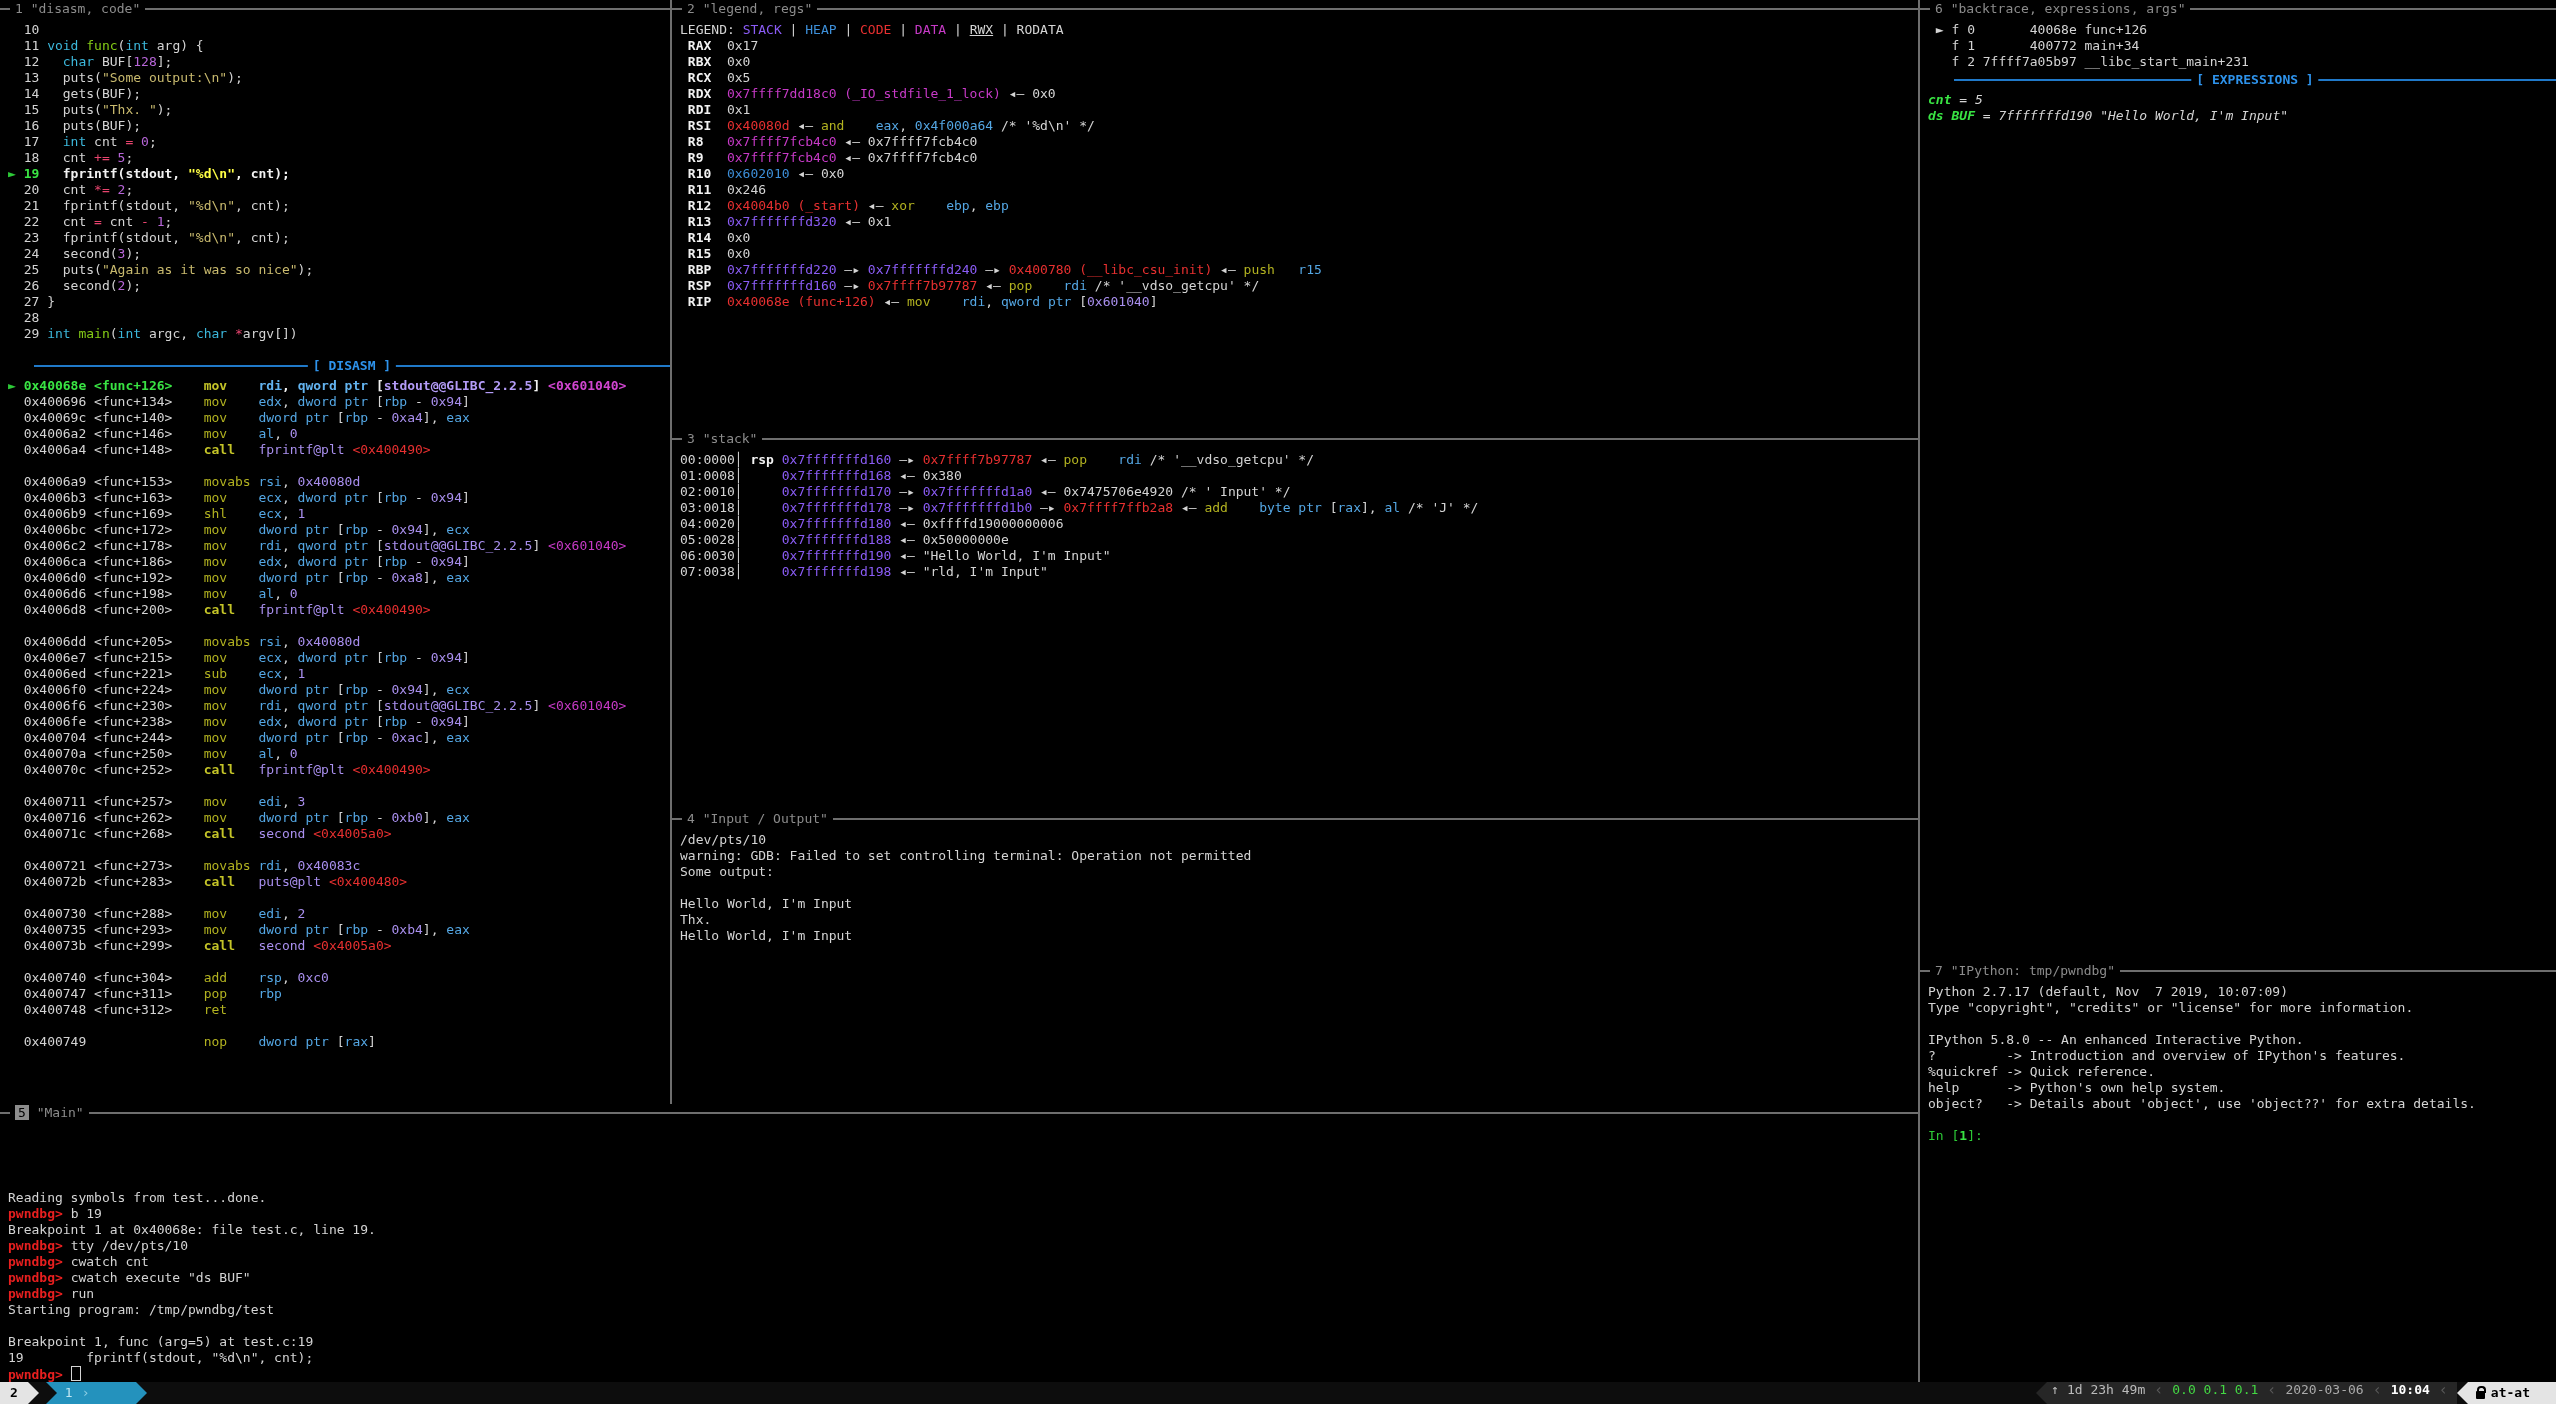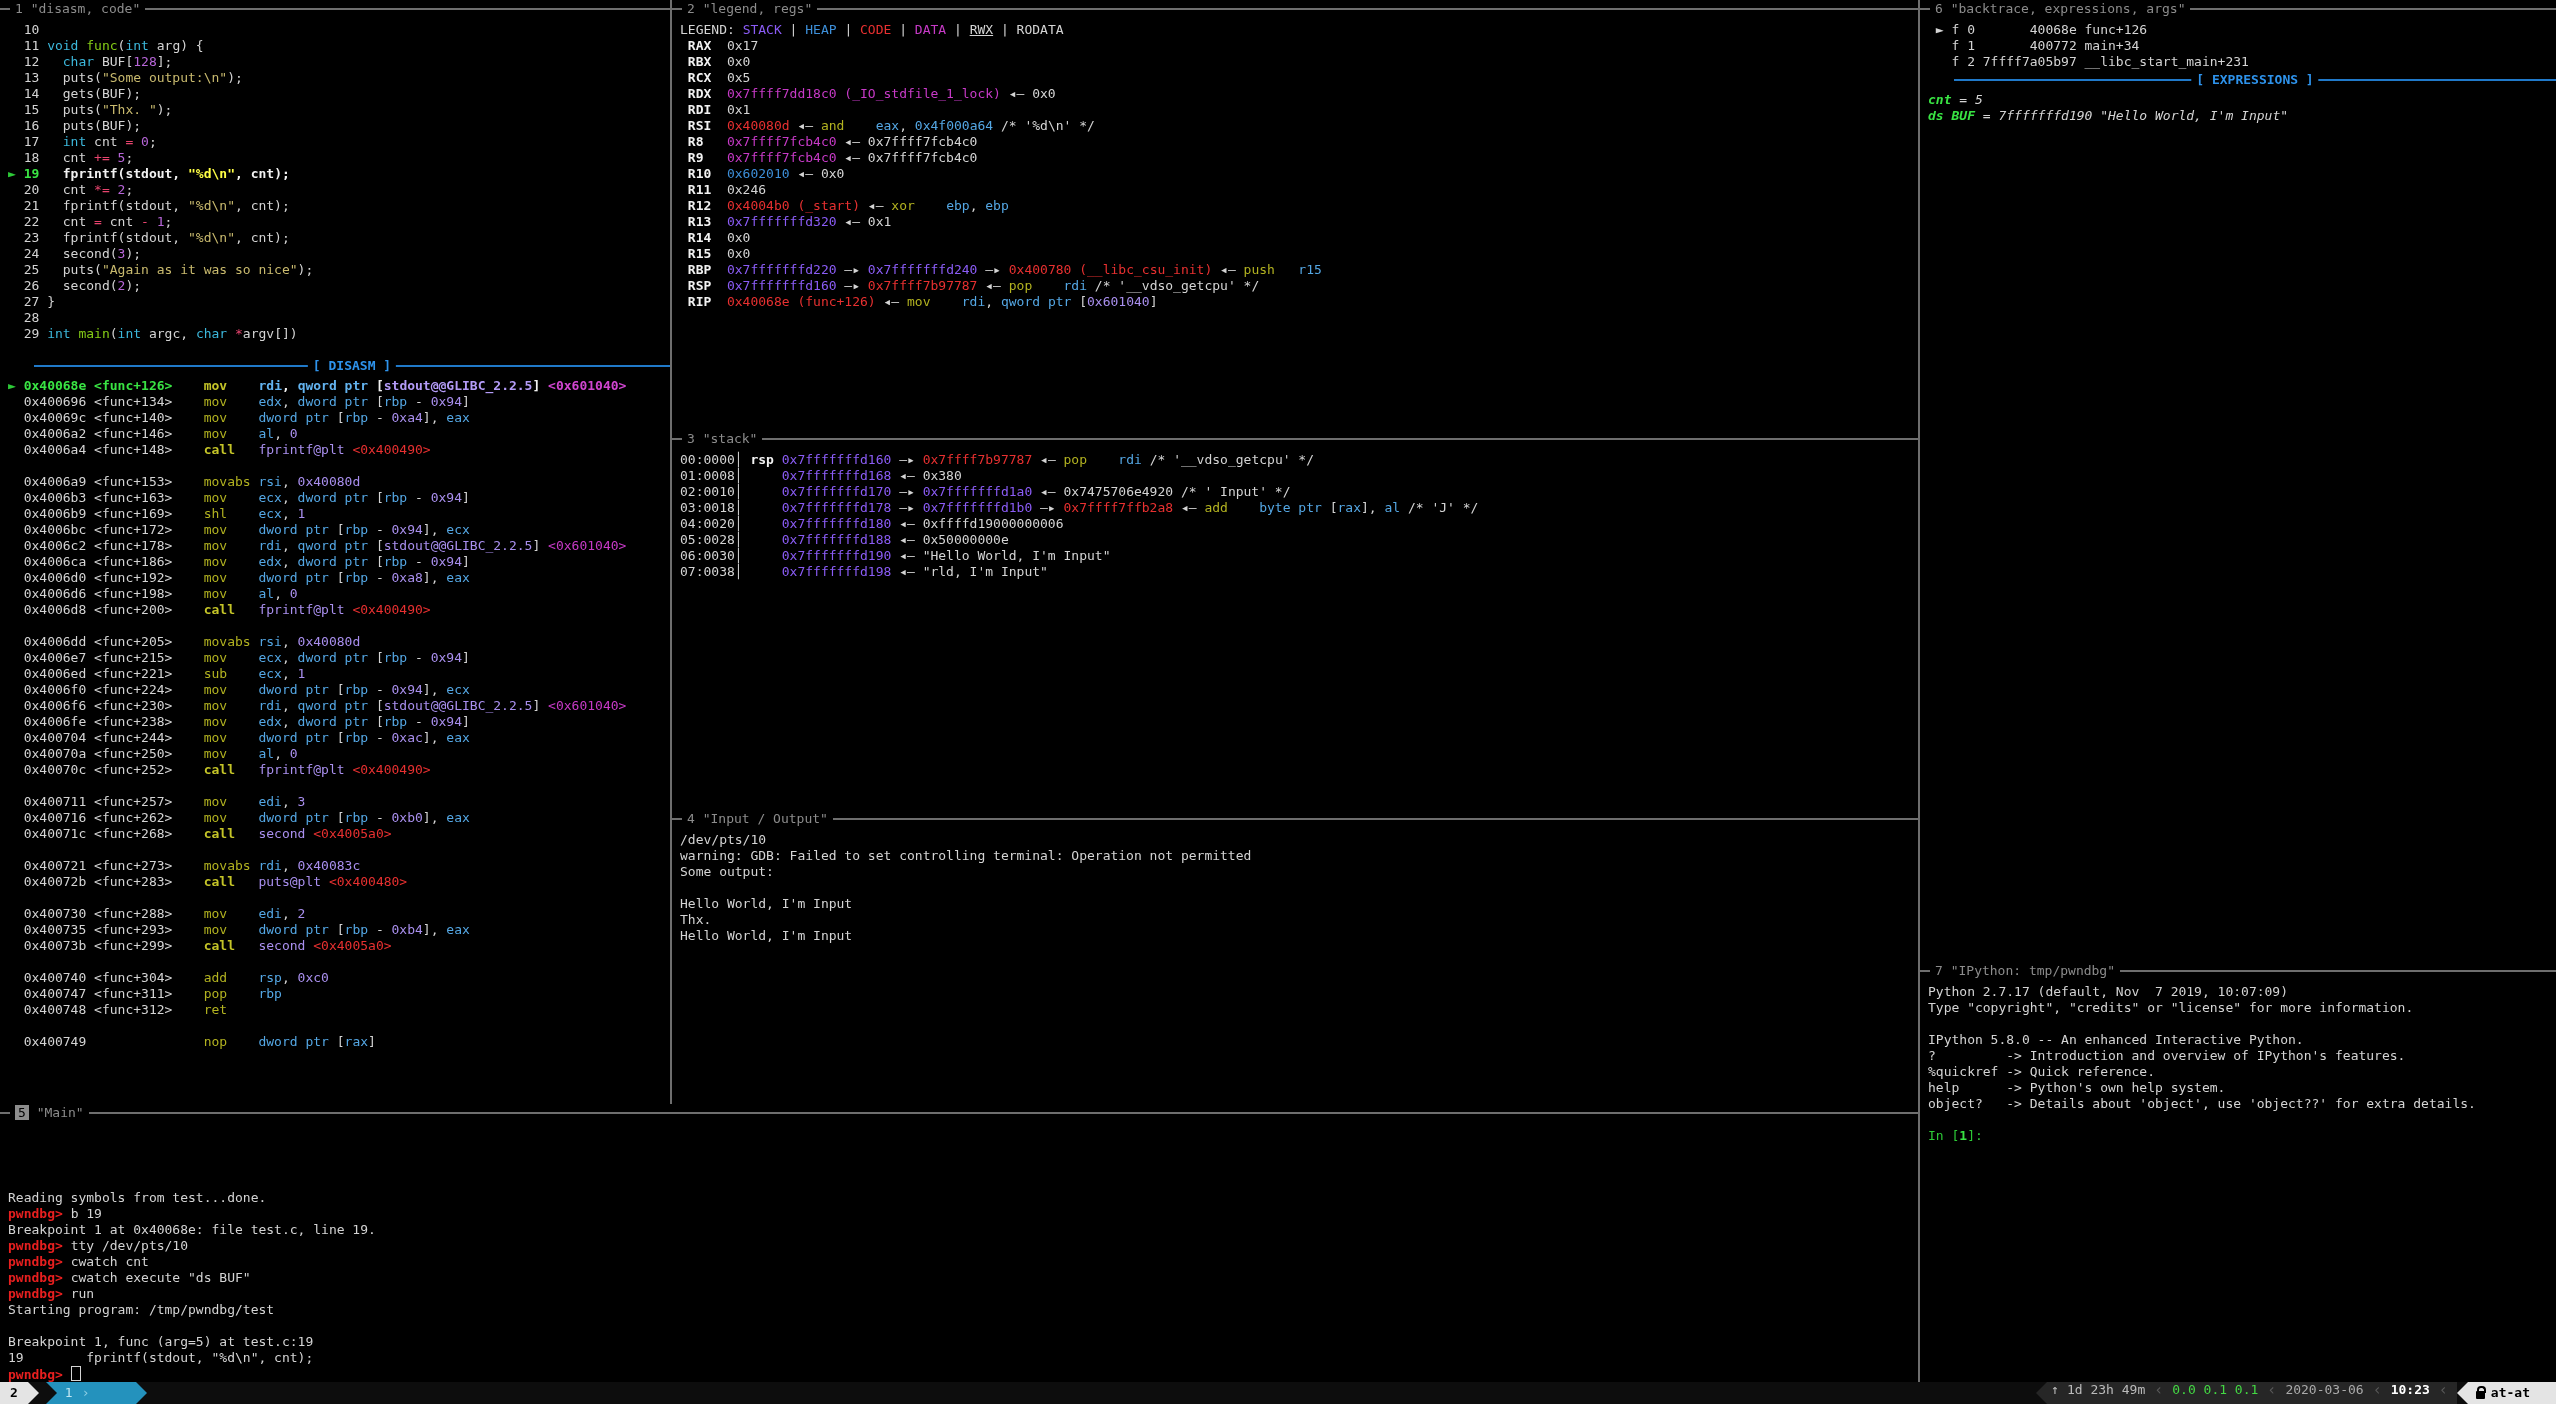--- a/index.html
+++ b/index.html
@@ -151,21 +151,21 @@
     </div>
     <div class="sb-right">
       <div class="tri-left gray"></div>
       <div class="sb-block">
         <span class="up">↑ 1d 23h 49m</span>
         <span class="sb-sep">‹</span>
         <span class="load">0.0 0.1 0.1</span>
         <span class="sb-sep">‹</span>
         <span>2020-03-06</span>
         <span class="sb-sep">‹</span>
-        <span class="time">10:23</span>
+        <span class="time">10:04</span>
         <span class="sb-sep">‹</span>
       </div>
       <div class="tri-left white"></div>
       <div class="seg-host">
         <span class="lock"></span>
         <span>at-at</span>
       </div>
     </div>
   </div>
 

